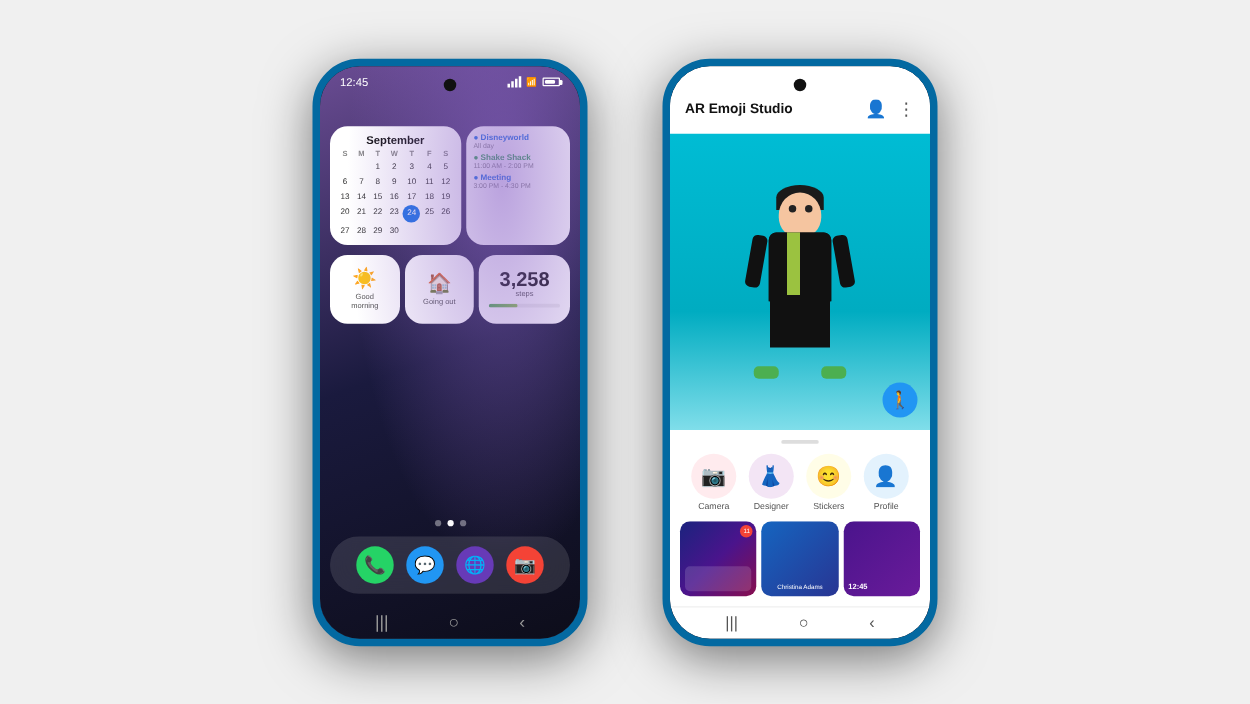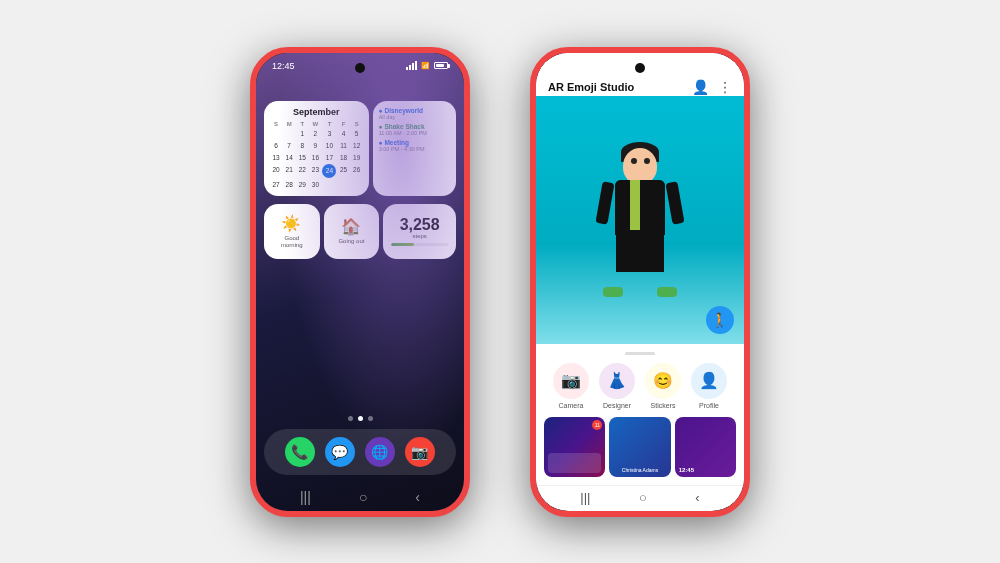--- a/index.html
+++ b/index.html
@@ -14,21 +14,21 @@
       font-family: 'Arial', sans-serif;
       overflow: hidden;
     }
 
     
     .phone {
       width: 220px;
       height: 470px;
       background: #0f172a;
       border-radius: 38px;
-      border: 6px solid #ef4444;
+      border: 6px solid #0369a1;
       box-shadow: 0 10px 40px rgba(0,0,0,0.5), inset 0 0 0 2px #3a3a4e;
       position: relative;
       overflow: hidden;
       display: flex;
       flex-direction: column;
     }
 
     .phone-screen {
       flex: 1;
       overflow: hidden;
@@ -286,21 +286,21 @@
     .phone-right .phone-screen {
       background: white;
       display: flex;
       flex-direction: column;
     }
 
     .ar-top-bar {
       display: flex;
       justify-content: space-between;
       align-items: center;
-      padding: 26px 12px 1px;
+      padding: 26px 12px 12px;
       background: white;
     }
 
     .ar-top-title {
       font-size: 11px;
       font-weight: bold;
       color: #111;
     }
 
     .ar-top-icons {

